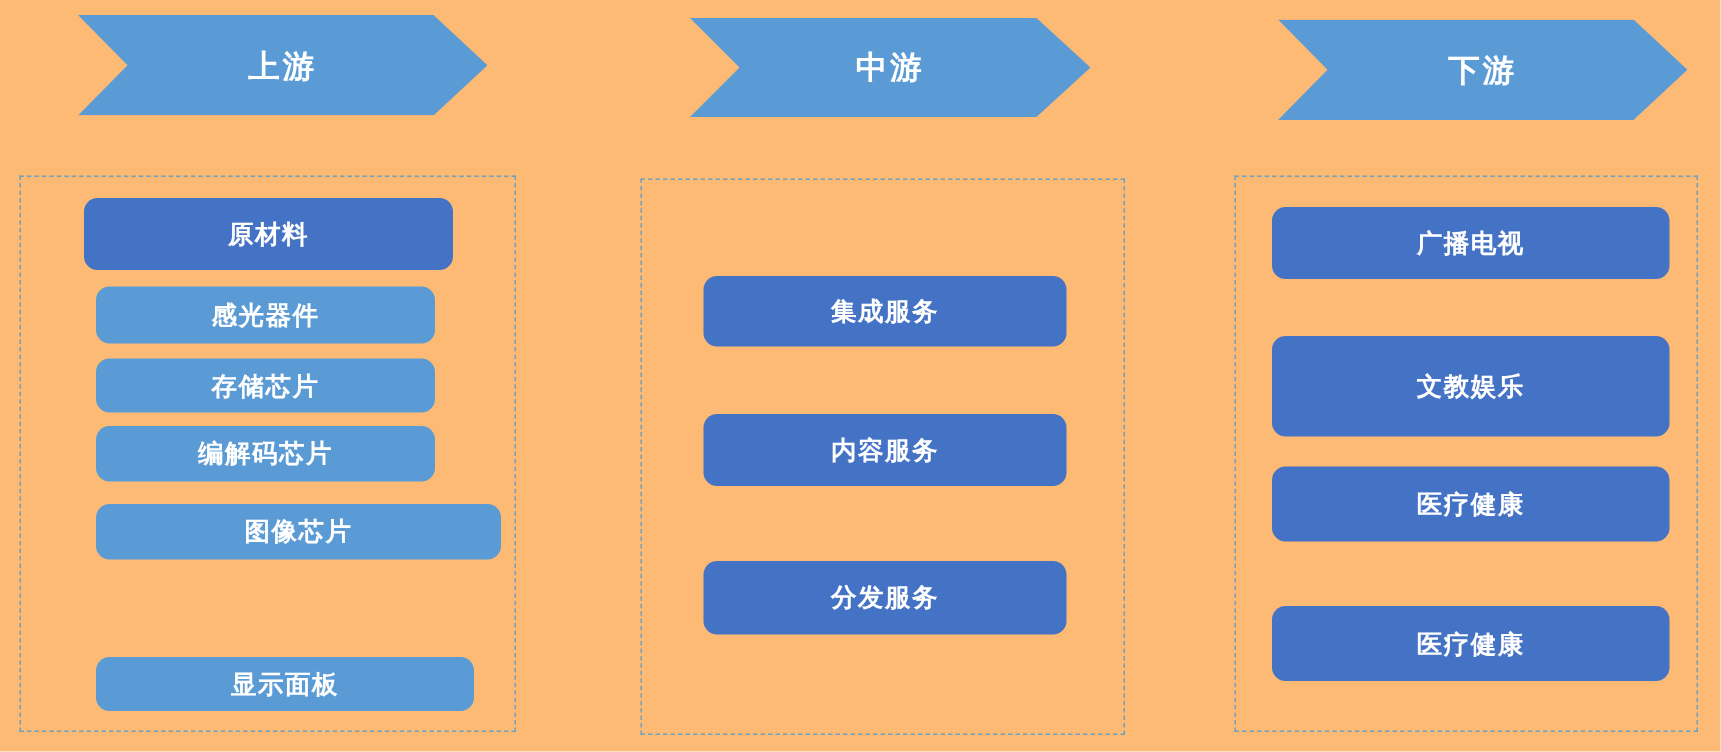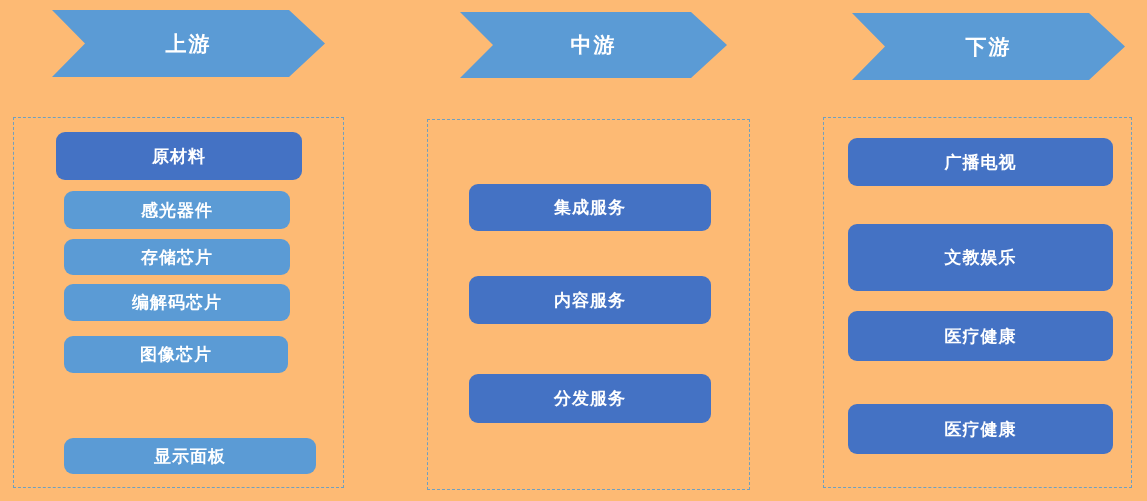--- a/index.html
+++ b/index.html
@@ -53,21 +53,21 @@
     text-align: left;
   }
   .primary   { background: #4472C4; }
   .secondary { background: #5B9BD5; }
 
   
   .c1-b0 { left: 42px; top: 14px;  width: 246px; height: 48px; }
   .c1-b1 { left: 50px; top: 73px;  width: 226px; height: 38px; }
   .c1-b2 { left: 50px; top: 121px; width: 226px; height: 36px; }
   .c1-b3 { left: 50px; top: 166px; width: 226px; height: 37px; }
-  .c1-b4 { left: 50px; top: 218px; width: 224px; height: 37px; }
+  .c1-b4 { left: 50px; top: 218px; width: 270px; height: 37px; }
   .c1-b5 { left: 50px; top: 268px; width: 226px; height: 37px; }
   .c1-b6 { left: 50px; top: 320px; width: 252px; height: 36px; }
 
   
   .c2-b0 { left: 41px; top: 64px;  width: 242px; height: 47px; }
   .c2-b1 { left: 41px; top: 156px; width: 242px; height: 48px; }
   .c2-b2 { left: 41px; top: 254px; width: 242px; height: 49px; }
 
   
   .c3-b0 { left: 24px; top: 20px;  width: 265px; height: 48px; }

